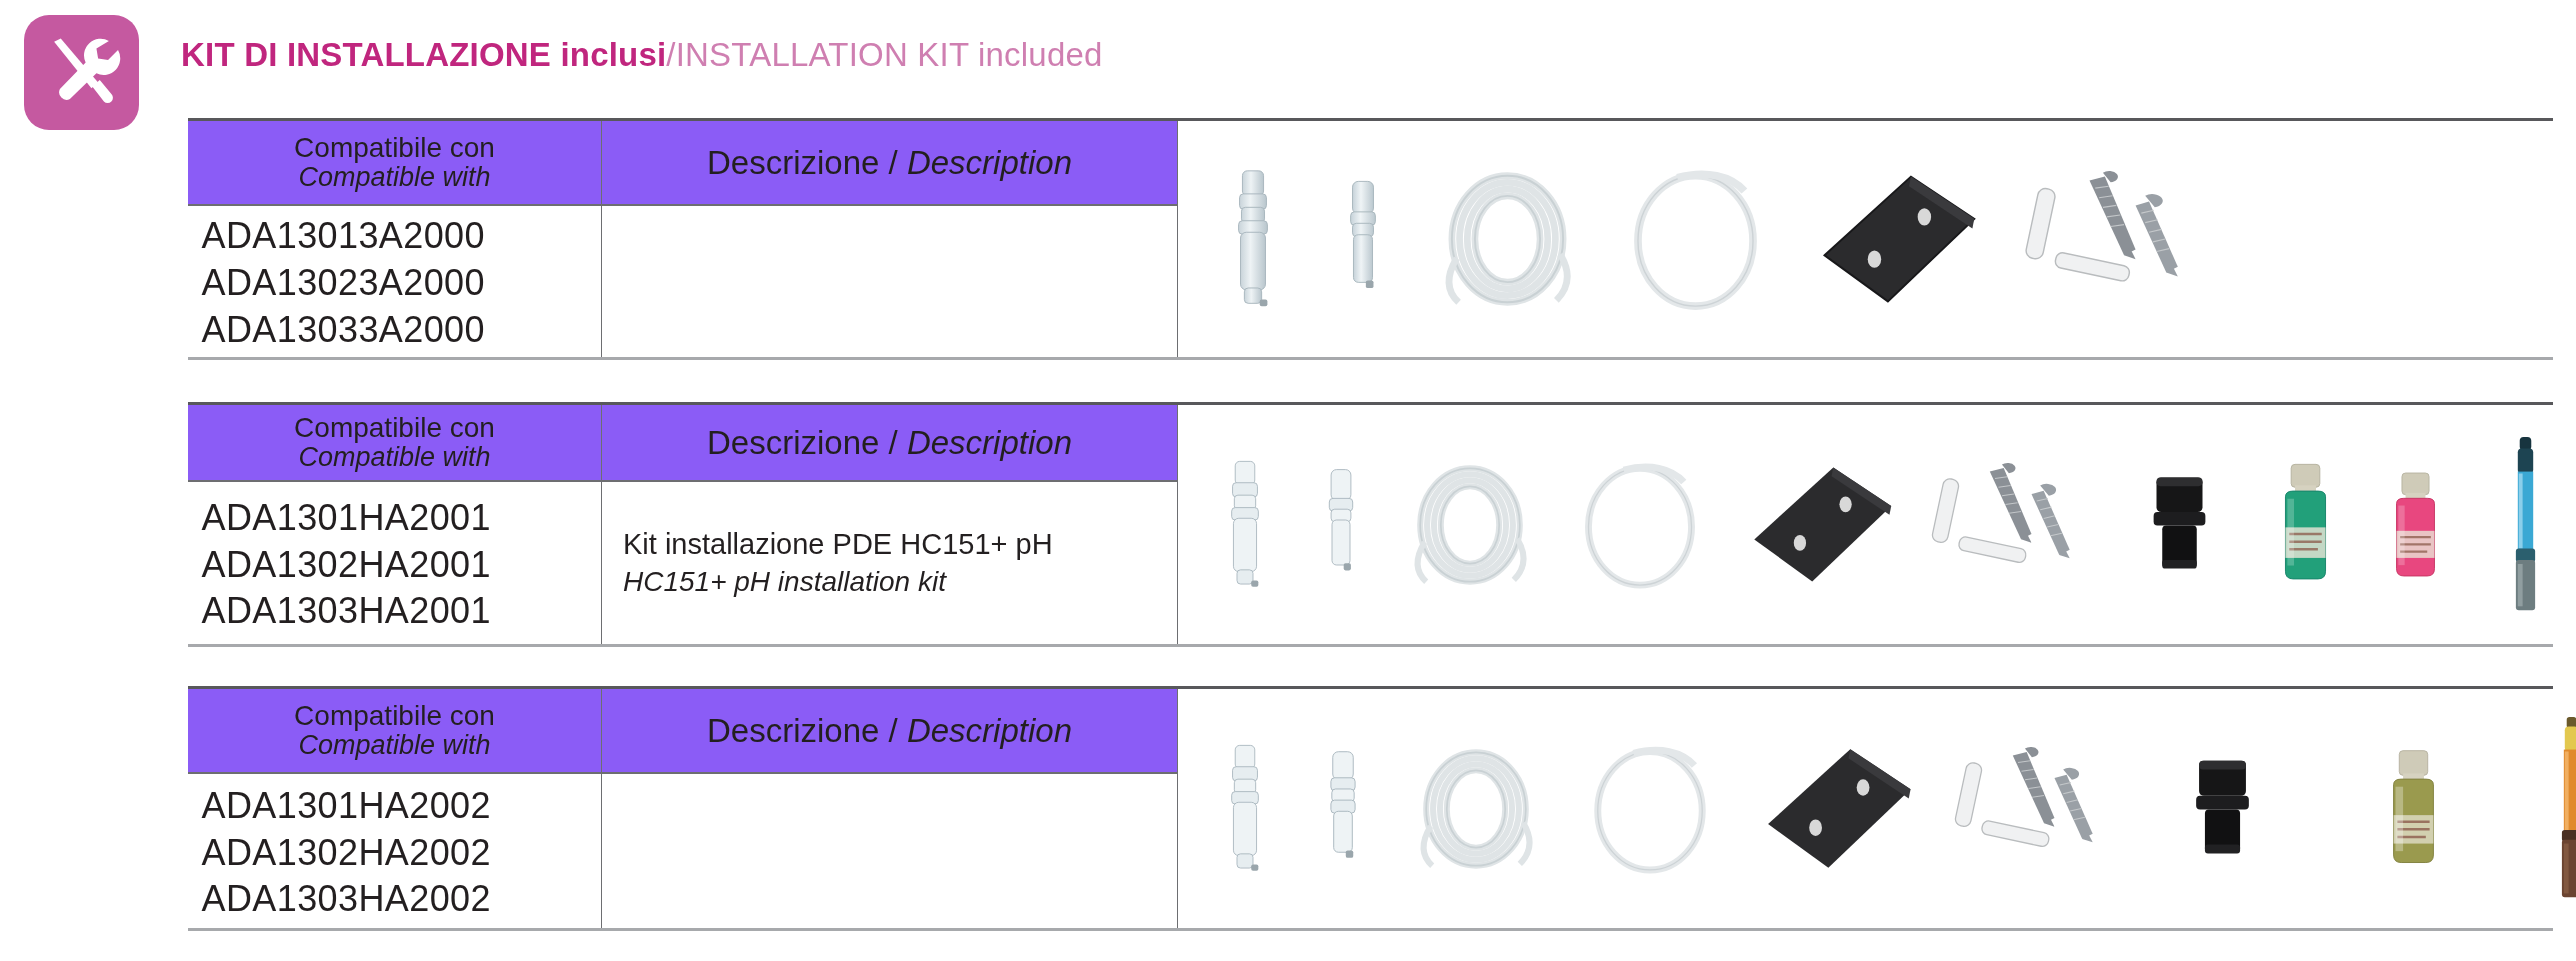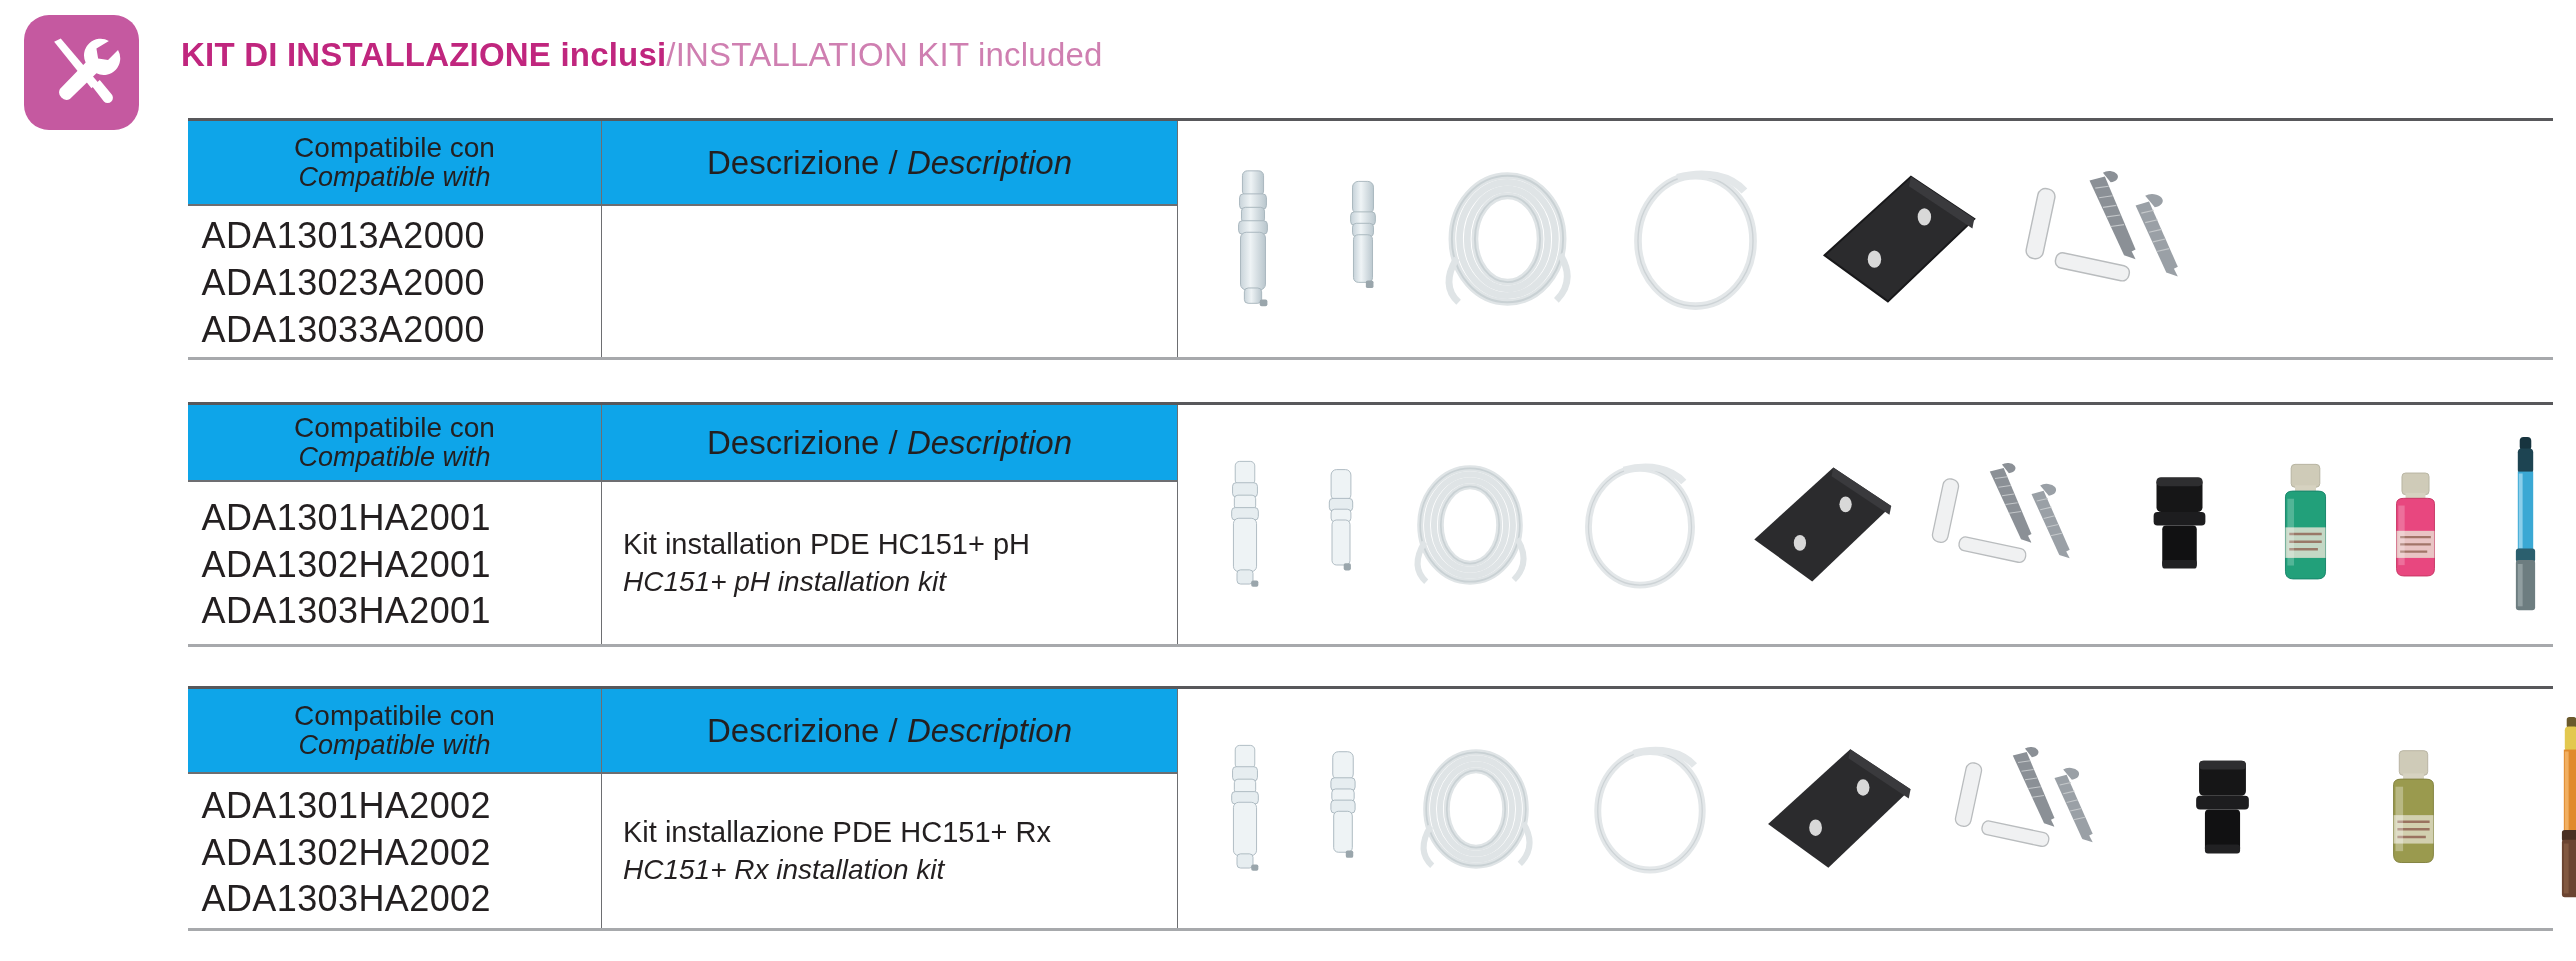--- a/index.html
+++ b/index.html
@@ -78,21 +78,21 @@
     display: flex;
     height: 100%;
     box-sizing: border-box;
   }
   .col-compat { width: 413px; flex: 0 0 413px; box-sizing: border-box; }
   .col-desc   { width: 577px; flex: 0 0 577px; box-sizing: border-box;
                 border-left: 1.9px solid #6d6e71; border-right: 1.9px solid #6d6e71; }
   .col-imgs   { flex: 1 1 auto; box-sizing: border-box; position: relative; }
 
   .hdr-cell {
-    background: #0ea5e9;
+    background: #8b5cf6;
     border-bottom: 2.9px solid #6d6e71;
     display: flex;
     flex-direction: column;
     align-items: center;
     justify-content: center;
     box-sizing: border-box;
   }
   .kit-table.t1 .hdr-cell { height: 85px; }
   .kit-table.t2 .hdr-cell { height: 77px; }
   .kit-table.t3 .hdr-cell { height: 85px; }
@@ -339,21 +339,21 @@
         </div>
       </div>
     </div>
 
     <div class="col-desc">
       <div class="hdr-cell">
         <div class="hdr-single"><span>Descrizione</span><span> / </span><span class="en">Description</span></div>
       </div>
       <div class="body-cell">
         <div class="desc">
-          <div class="desc-it">Kit installation PDE HC151+ pH</div>
+          <div class="desc-it">Kit installazione PDE HC151+ pH</div>
           <div class="desc-en">HC151+ pH installation kit</div>
         </div>
       </div>
     </div>
 
     <div class="col-imgs">
       <div class="img-strip">
 
         <div class="part" style="width:100px">
           <svg width="48" height="135" viewBox="0 0 54 150">
@@ -502,26 +502,20 @@
           <div class="code-line">ADA1302HA2002</div>
           <div class="code-line">ADA1303HA2002</div>
         </div>
       </div>
     </div>
 
     <div class="col-desc">
       <div class="hdr-cell">
         <div class="hdr-single"><span>Descrizione</span><span> / </span><span class="en">Description</span></div>
       </div>
-      <div class="body-cell">
-        <div class="desc">
-          <div class="desc-it">Kit installazione PDE HC151+ Rx</div>
-          <div class="desc-en">HC151+ Rx installation kit</div>
-        </div>
-      </div>
     </div>
 
     <div class="col-imgs">
       <div class="img-strip">
 
         <div class="part" style="width:100px">
           <svg width="48" height="135" viewBox="0 0 54 150">
             <rect x="16" y="4" width="22" height="26" rx="5" fill="#eef3f5" stroke="#a8b6bd"></rect>
             <rect x="13" y="28" width="28" height="16" rx="4" fill="#e6edf0" stroke="#a8b6bd"></rect>
             <rect x="15" y="42" width="24" height="16" rx="4" fill="#eef3f5" stroke="#a8b6bd"></rect>

